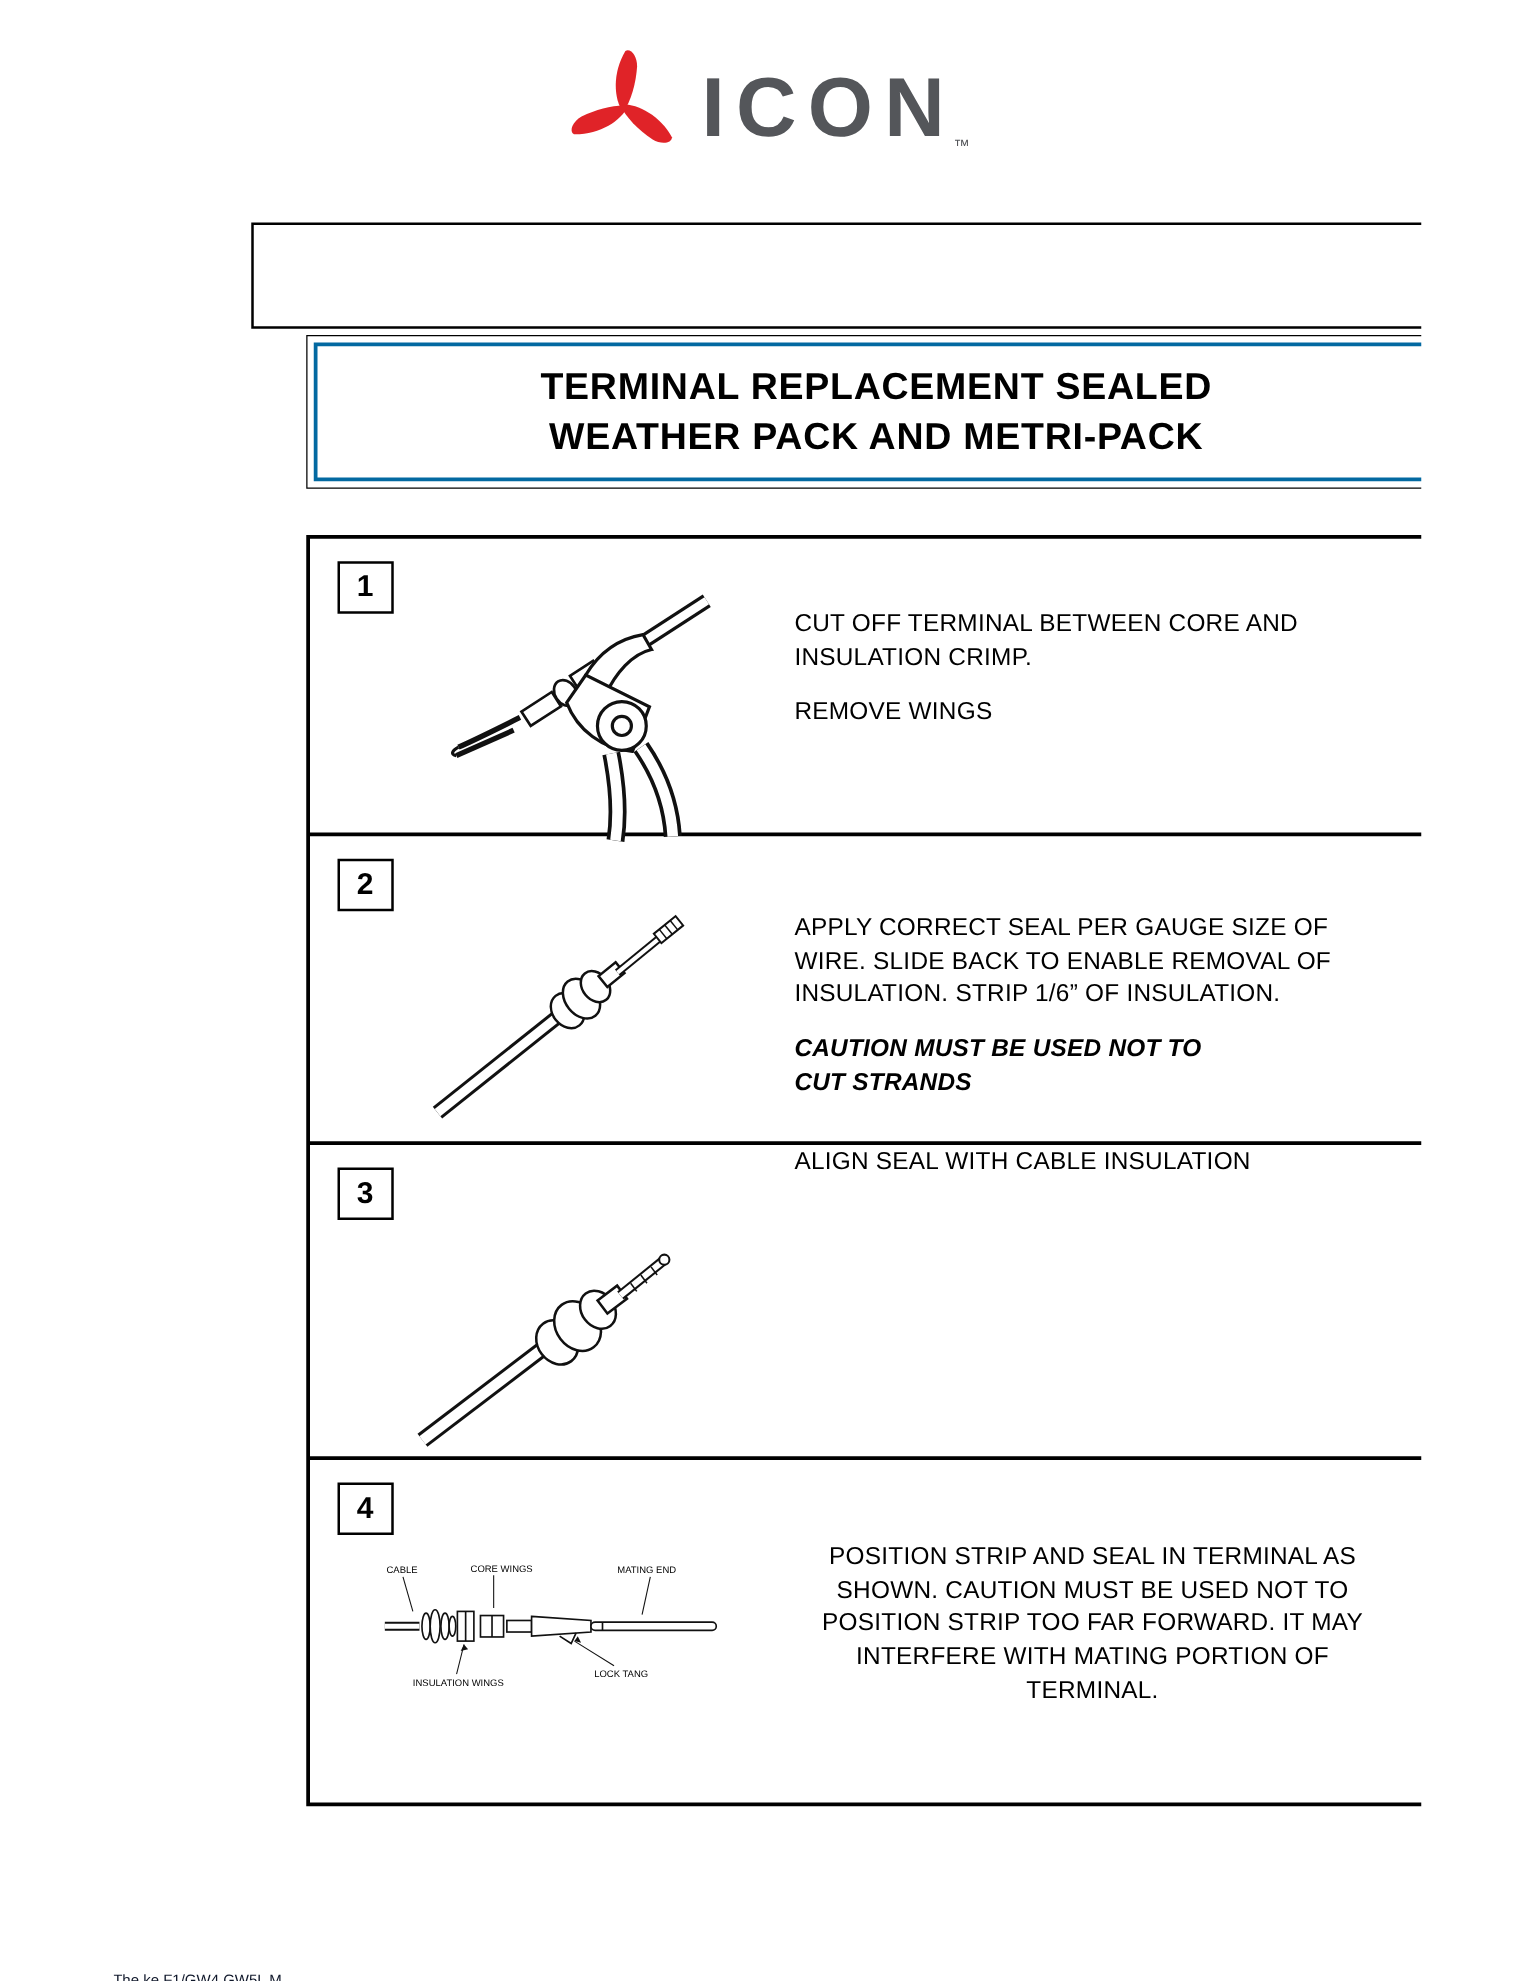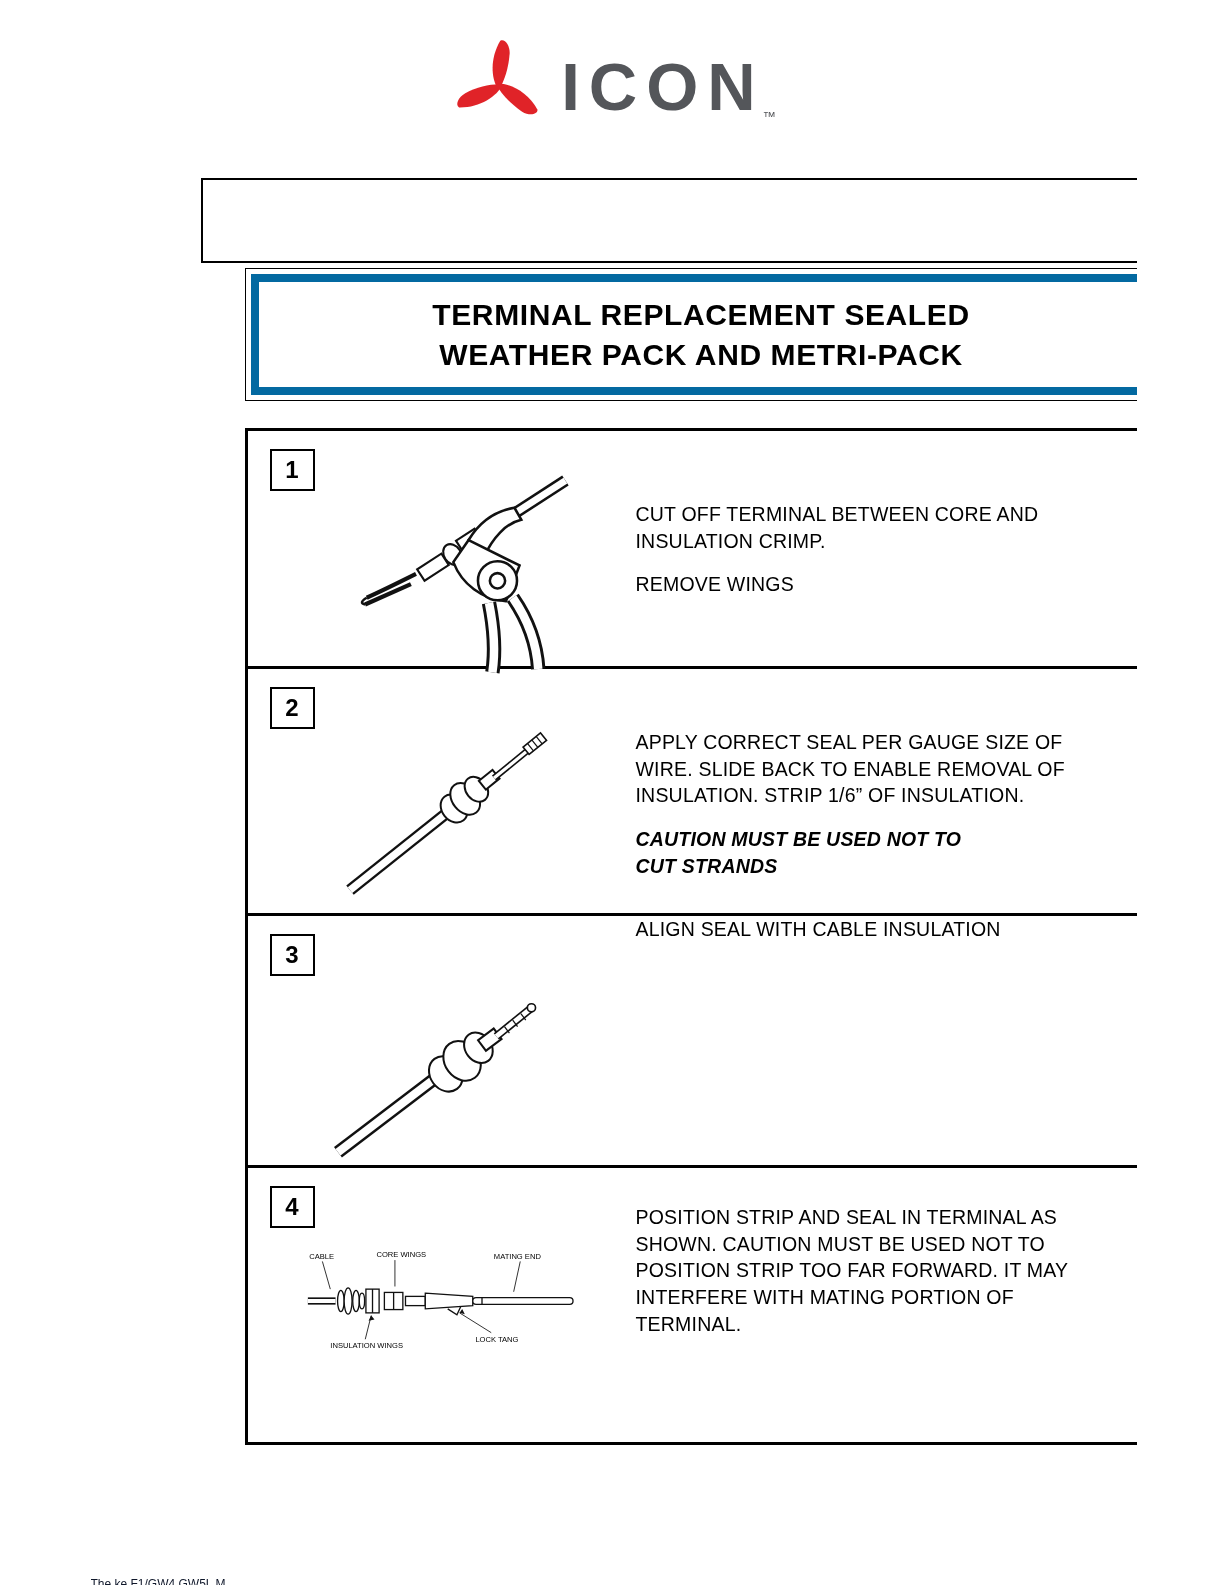--- a/index.html
+++ b/index.html
@@ -34,21 +34,21 @@
     width: 1000px; height: 85px;
     border: 2px solid #000; background: #fff;
   }
 
   
   .title-outer {
     position: absolute; top: 268px; left: 156px;
     width: 913px; border: 1px solid #000; padding: 5px; background:#fff;
   }
   .title-inner {
-    border: 8px solid #0369a1;
+    border: 3px solid #0369a1;
     padding: 13px 8px;
     text-align: center; font-weight: bold;
     font-size: 30px; line-height: 1.32; letter-spacing: 0.6px;
   }
 
   
   .steps {
     position: absolute; top: 428px; left: 156px;
     width: 913px; border: 3px solid #000; background:#fff;
   }
@@ -67,24 +67,24 @@
     flex: 1; padding-right: 42px;
     font-size: 19.5px; line-height: 1.37; letter-spacing: 0.2px;
   }
   .step-text p { margin: 0 0 17px 0; }
   .caution { font-weight: bold; font-style: italic; max-width: 345px; }
 
   #step1 { height: 238px; }
   #step2 { height: 247px; }
   #step3 { height: 252px; }
   #step4 { height: 274px; }
-  #step1 .step-text { padding-top: 55px; margin-top: 15px; }
+  #step1 .step-text { padding-top: 55px; }
   #step2 .step-text { padding-top: 60px; }
   #step3 .step-text { }
-  #step4 .step-text { padding-top: 36px; }
+  #step4 .step-text { padding-top: 64px; text-align: center; }
 
   #step1 .illus { top: 36px;  left: 62px;  width: 268px; height: 208px; }
   #step2 .illus { top: 26px;  left: 86px;  width: 240px; height: 215px; }
   #step3 .illus { top: 42px;  left: 72px;  width: 258px; height: 200px; }
   #step4 .illus { top: 74px;  left: 48px;  width: 310px; height: 118px; }
 
   
   .footer-cut {
     position: absolute; left: 2px; bottom: 0;
     height: 8px; overflow: hidden;

